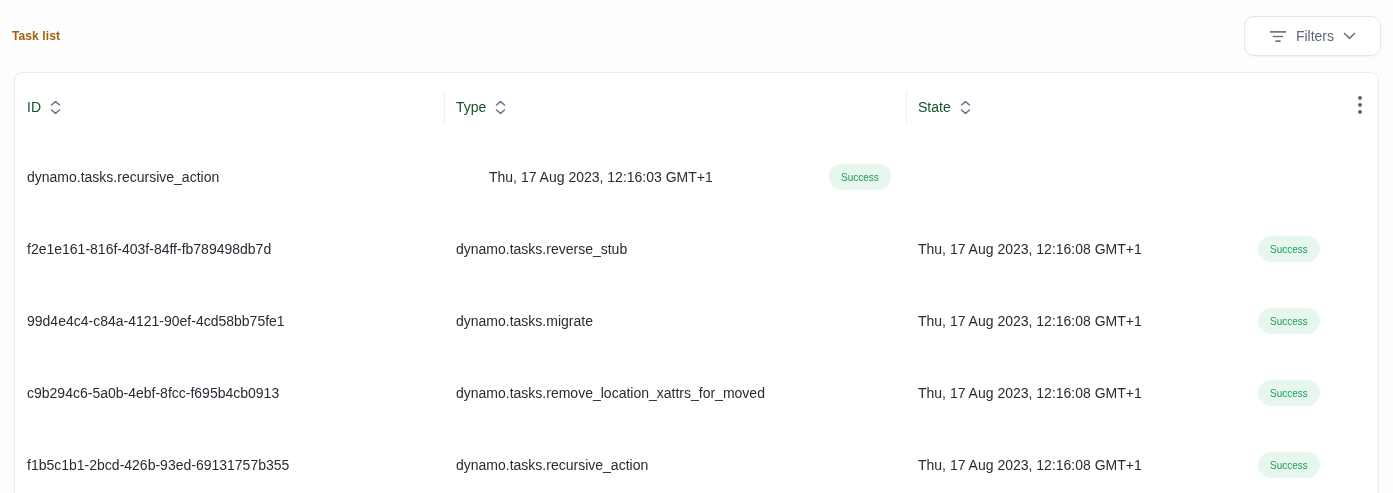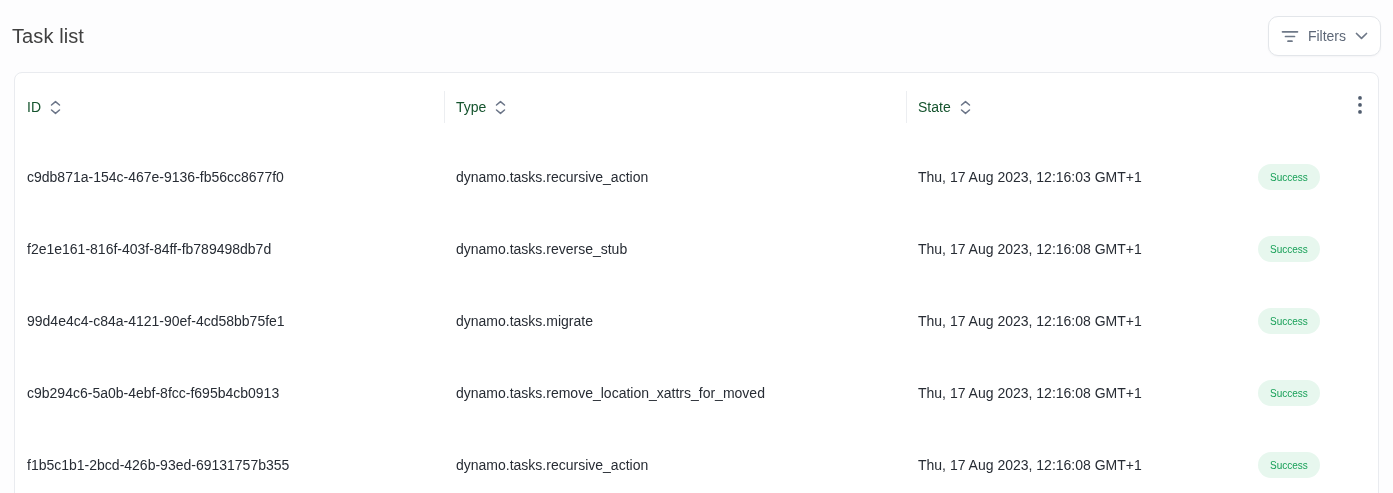--- a/index.html
+++ b/index.html
@@ -13,31 +13,31 @@
 
   
   .topbar {
     height: 72px;
     display: flex;
     align-items: center;
     justify-content: space-between;
     padding: 0 12px;
   }
   .title {
-    font-size: 20px;
-    font-weight: 400;
-    color: #404040;
+    font-size: 12px;
+    font-weight: 700;
+    color: #a16207;
     letter-spacing: .1px;
   }
   .filters-btn {
     display: inline-flex;
     align-items: center;
     gap: 9px;
     height: 40px;
-    padding: 0 12px;
+    padding: 0 24px;
     background: #ffffff;
     border: 1px solid #e3e6ea;
     border-radius: 10px;
     box-shadow: 0 1px 2px rgba(16,24,40,.04);
     cursor: pointer;
     font-family: inherit;
   }
   .filters-btn .label {
     font-size: 14px;
     color: #5d6777;
@@ -179,21 +179,20 @@
         <svg width="4" height="18" viewBox="0 0 4 18" fill="#505c6e">
           <circle cx="2" cy="2" r="1.9"></circle>
           <circle cx="2" cy="9" r="1.9"></circle>
           <circle cx="2" cy="16" r="1.9"></circle>
         </svg>
       </button>
     </div>
 
     <div class="tbody">
   <div class="tr">
-    <div class="td col-id">c9db871a-154c-467e-9136-fb56cc8677f0</div>
     <div class="td col-type">dynamo.tasks.recursive_action</div>
     <div class="td col-date">Thu, 17 Aug 2023, 12:16:03 GMT+1</div>
     <div class="td col-state">
       <span class="badge">Success</span>
     </div>
   </div>
 
   <div class="tr">
     <div class="td col-id">f2e1e161-816f-403f-84ff-fb789498db7d</div>
     <div class="td col-type">dynamo.tasks.reverse_stub</div>

